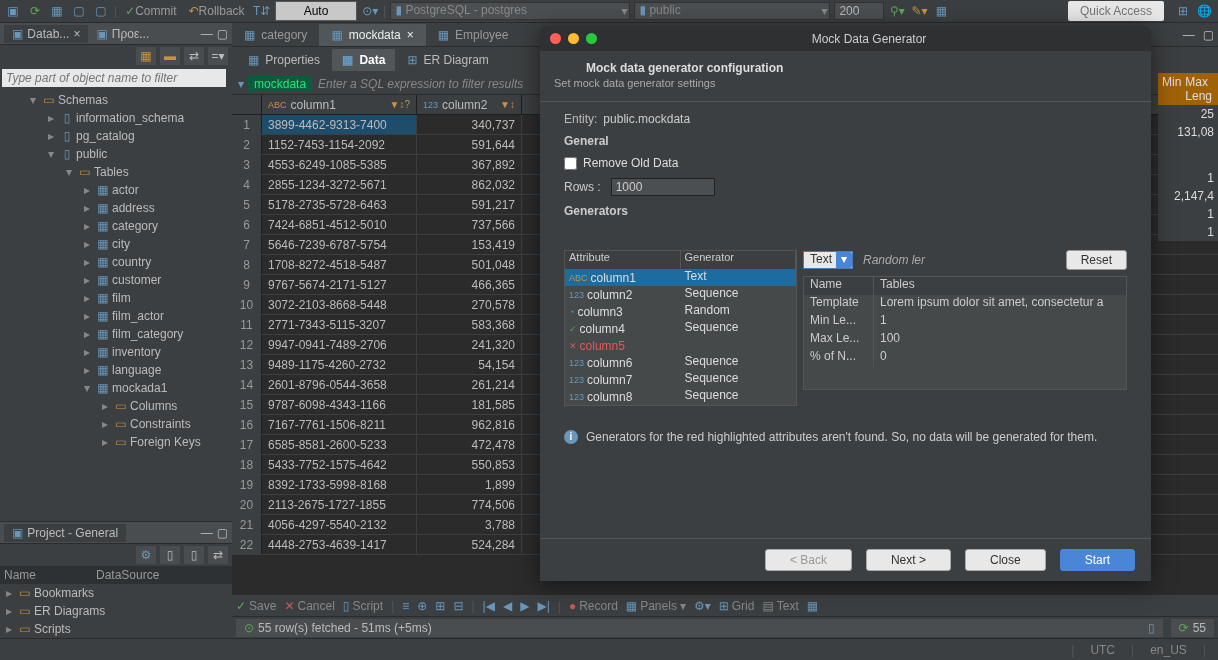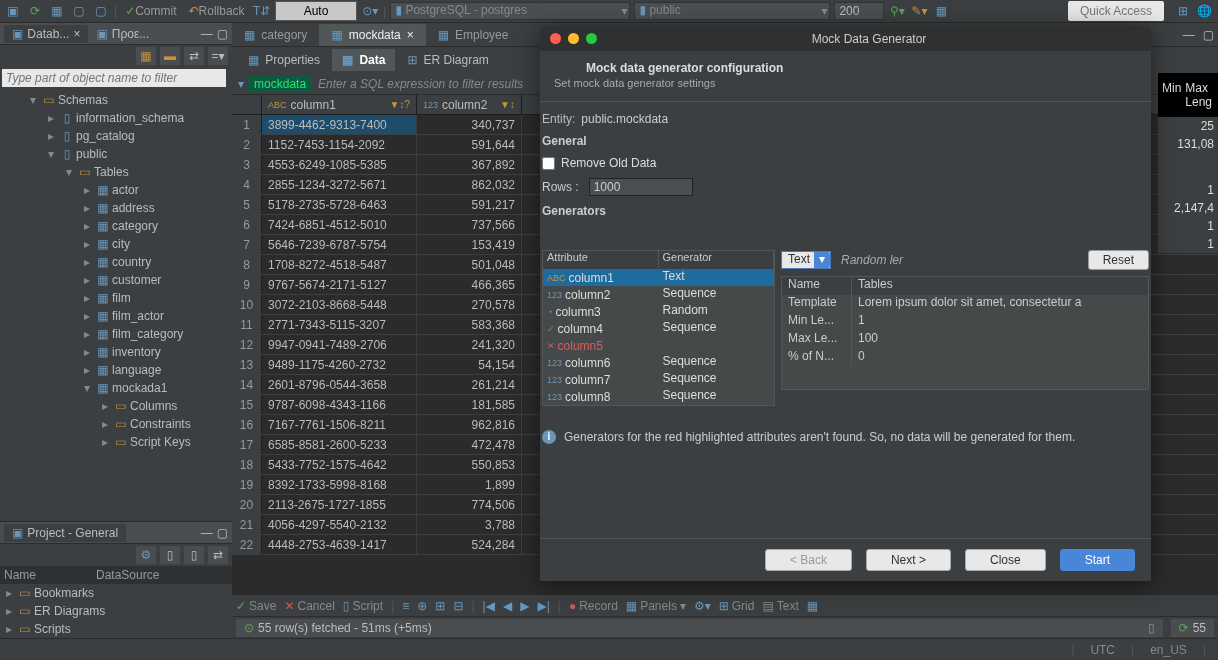--- a/index.html
+++ b/index.html
@@ -70,35 +70,35 @@
 
 
 .grid-toolbar { height: 22px; background: #3c3f41; display: flex; align-items: center; padding: 0 4px; gap: 8px; border-top: 1px solid #2b2b2b; }
 .grid-toolbar .gbtn { display: flex; align-items: center; gap: 3px; color: #888; }
 .status-bar { height: 22px; background: #3c3f41; display: flex; align-items: center; padding: 0 4px; gap: 8px; border-top: 1px solid #2b2b2b; }
 .status-seg { background: #4a4d50; padding: 2px 8px; display: flex; align-items: center; gap: 4px; }
 .bottom-status { height: 22px; background: #3c3f41; display: flex; align-items: center; justify-content: flex-end; padding: 0 12px; gap: 16px; color: #888; border-top: 1px solid #2b2b2b; }
 
 
 .right-hint { position: absolute; right: 0; top: 50px; width: 60px; background: #3c3f41; color: #ddd; font-size: 11px; }
-.right-hint .rh-head { background: #000000; padding: 8px 4px; display: flex; }
+.right-hint .rh-head { background: #a16207; padding: 2px 4px; display: flex; }
 .right-hint .rh-row { padding: 2px 4px; text-align: right; }
 
 
 .dialog { position: absolute; left: 540px; top: 26px; width: 611px; height: 555px; background: #3c3f41; box-shadow: 0 4px 24px rgba(0,0,0,0.5); display: flex; flex-direction: column; border-radius: 6px 6px 0 0; overflow: hidden; }
 .dlg-title { height: 25px; background: #2e3032; display: flex; align-items: center; padding: 0 10px; }
 .traffic { display: flex; gap: 7px; }
 .tl { width: 11px; height: 11px; border-radius: 50%; }
 .tl.r { background: #ff5f57; } .tl.y { background: #febc2e; } .tl.g { background: #28c840; }
 .dlg-title .tt { margin: 8px auto; color: #ccc; }
 .dlg-head { padding: 10px 14px 6px; }
 .dlg-head .h1 { font-weight: bold; color: #ddd; margin-bottom: 2px; padding-left: 32px; }
 .dlg-head .h2 { color: #aaa; font-size: 11px; }
 .dlg-sep { height: 1px; background: #555; margin: 6px 0 0; }
-.dlg-body { padding: 10px 2px; display: flex; flex-direction: column; gap: 8px; flex: 1; }
+.dlg-body { padding: 10px 24px; display: flex; flex-direction: column; gap: 8px; flex: 1; }
 .ent-row { color: #ccc; display: flex; gap: 6px; }
 .ent-row .lbl { color: #bbb; }
 .gen-lbl { font-weight: bold; color: #ccc; }
 .check-row { display: flex; align-items: center; gap: 6px; color: #ddd; }
 .rows-row { display: flex; align-items: center; gap: 10px; color: #ccc; }
 .rows-in { background: #4b4f52; color: #ccc; border: 1px solid #222; width: 104px; height: 18px; padding: 0 4px; }
 
 .gens-area { margin-top: 24px; }
 .gen-tables { display: flex; gap: 6px; }
 .left-table { width: 233px; border: 1px solid #555; background: #45494a; }
@@ -287,21 +287,21 @@
             <span>Columns</span>
           </div>
           <div class="tree-node ind-5">
             <span class="arrow">▸</span>
             <span class="ticon" style="color:#c8933c">▭</span>
             <span>Constraints</span>
           </div>
           <div class="tree-node ind-5">
             <span class="arrow">▸</span>
             <span class="ticon" style="color:#c8933c">▭</span>
-            <span>Script Keys</span>
+            <span>Foreign Keys</span>
           </div>
         </div>
     </div>
 
     <div class="lower-panel">
       <div class="panel-header">
         <div class="tab">
             <span style="color:#6897bb">▣</span>
             <span>Project - General</span>
           </div>

